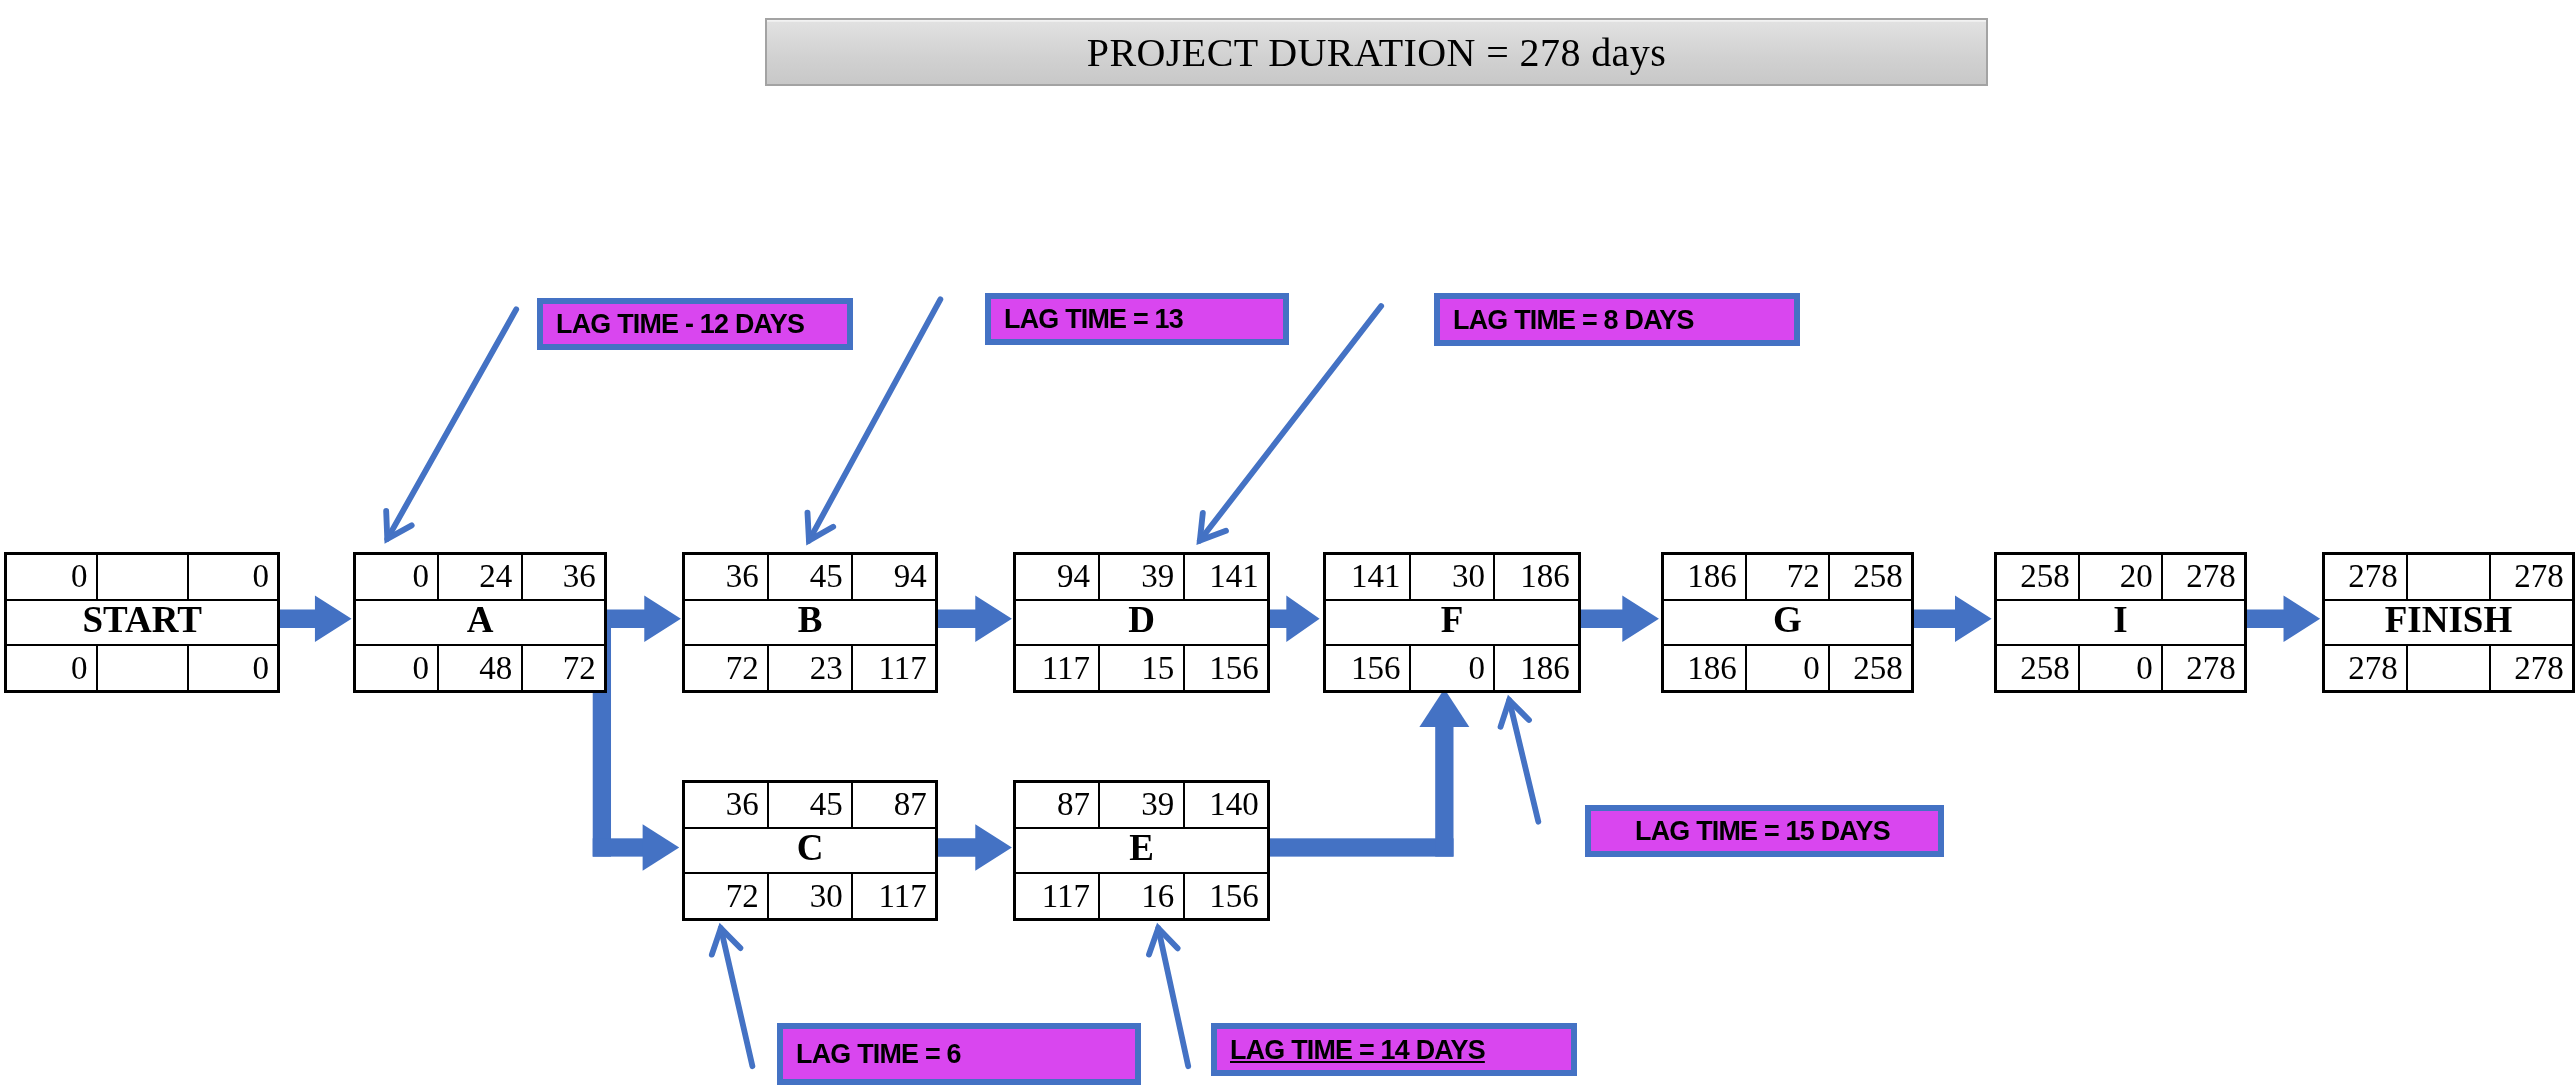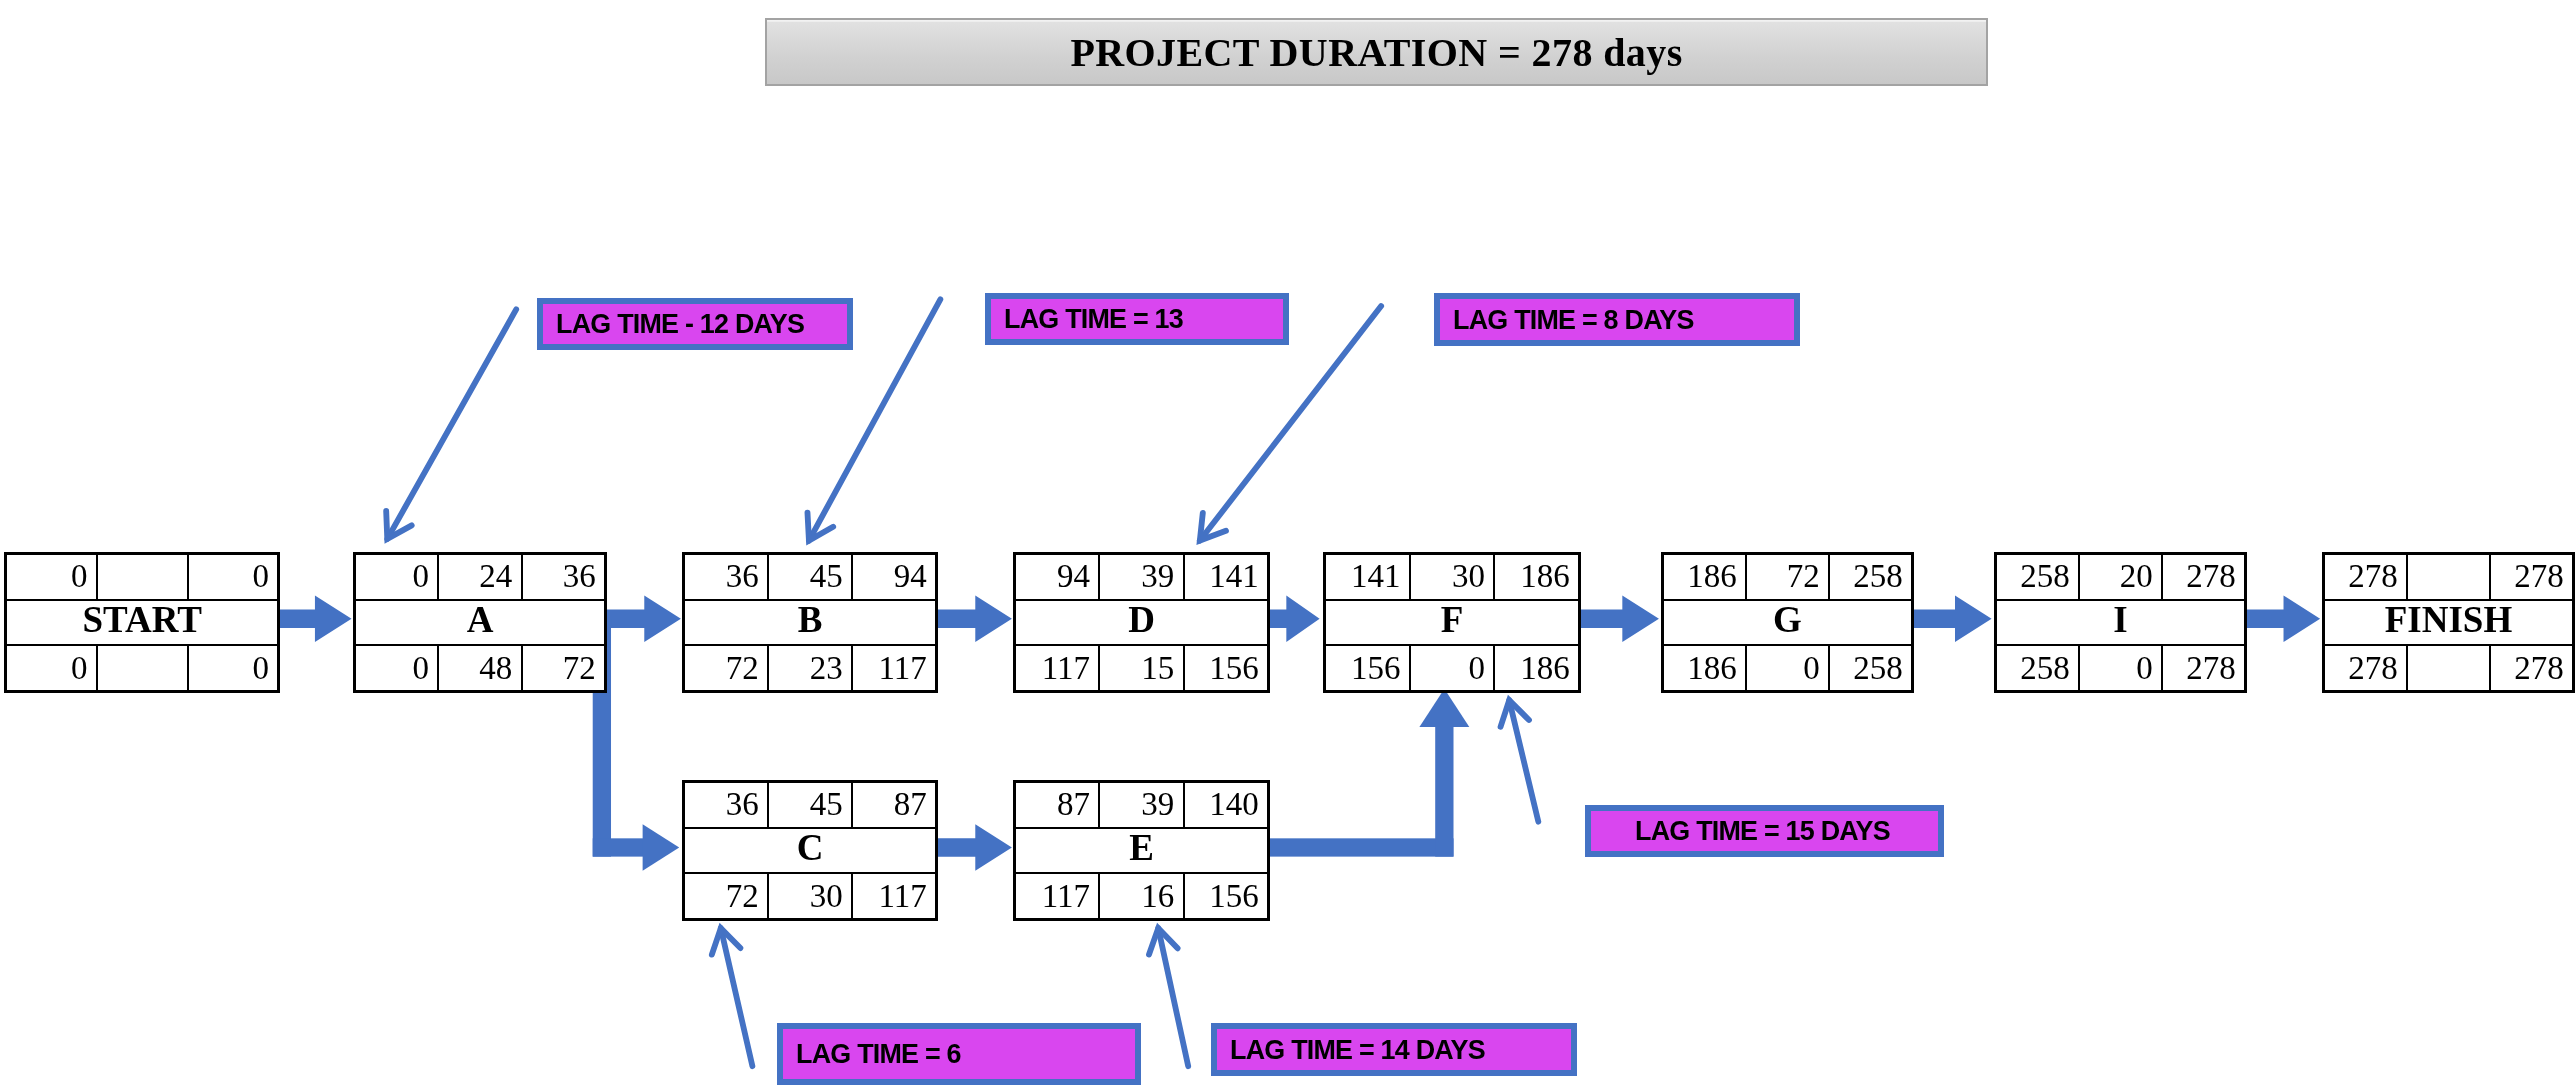--- a/index.html
+++ b/index.html
@@ -7,21 +7,21 @@
   .stage{position:relative;width:2576px;height:1087px;background:#ffffff;font-family:"Liberation Serif",serif;}
 
   
   .title-bar{
     position:absolute;left:765px;top:18.3px;width:1223px;height:68px;
     box-sizing:border-box;border:2.5px solid #a3a3a3;
     background:linear-gradient(180deg,#e2e2e2 0%,#d2d2d2 55%,#c8c8c8 100%);
     display:flex;align-items:center;justify-content:center;
     box-shadow:inset 0 1.7px 0 #f2f2f2;
   }
-  .title-bar span{font-weight:bold;font-size:40px;color:#000;letter-spacing:0.4px;}
+  .title-bar span{font-weight:normal;font-size:40px;color:#000;letter-spacing:0.4px;}
 
   
   .node{
     position:absolute;height:135px;box-sizing:content-box;
     border:3.3px solid #000;background:#fff;
     display:flex;flex-direction:column;
   }
   .nrow{flex:1 1 0;display:flex;border-bottom:2.5px solid #000;min-height:0;}
   .node .nrow:last-child{border-bottom:none;}
   .nrow.mid{justify-content:center;}
@@ -261,18 +261,18 @@
   </div>
   <div class="lag" style="left:1393px;top:293px;width:366px;height:53px;margin-left:41px;">
     <span>LAG TIME = 8 DAYS</span>
   </div>
   <div class="lag" style="left:1585px;top:805px;width:359px;height:52px;padding-left:44px;">
     <span>LAG TIME = 15 DAYS</span>
   </div>
   <div class="lag" style="left:777px;top:1023px;width:364px;height:62px;">
     <span>LAG TIME = 6</span>
   </div>
-  <div class="lag" style="left:1211px;top:1023px;width:366px;height:53px;">
+  <div class="lag" style="left:1211px;top:1023px;width:366px;height:53px;text-decoration:underline;">
     <span>LAG TIME = 14 DAYS</span>
   </div>
 
 </div>
 
 
 </body></html>

